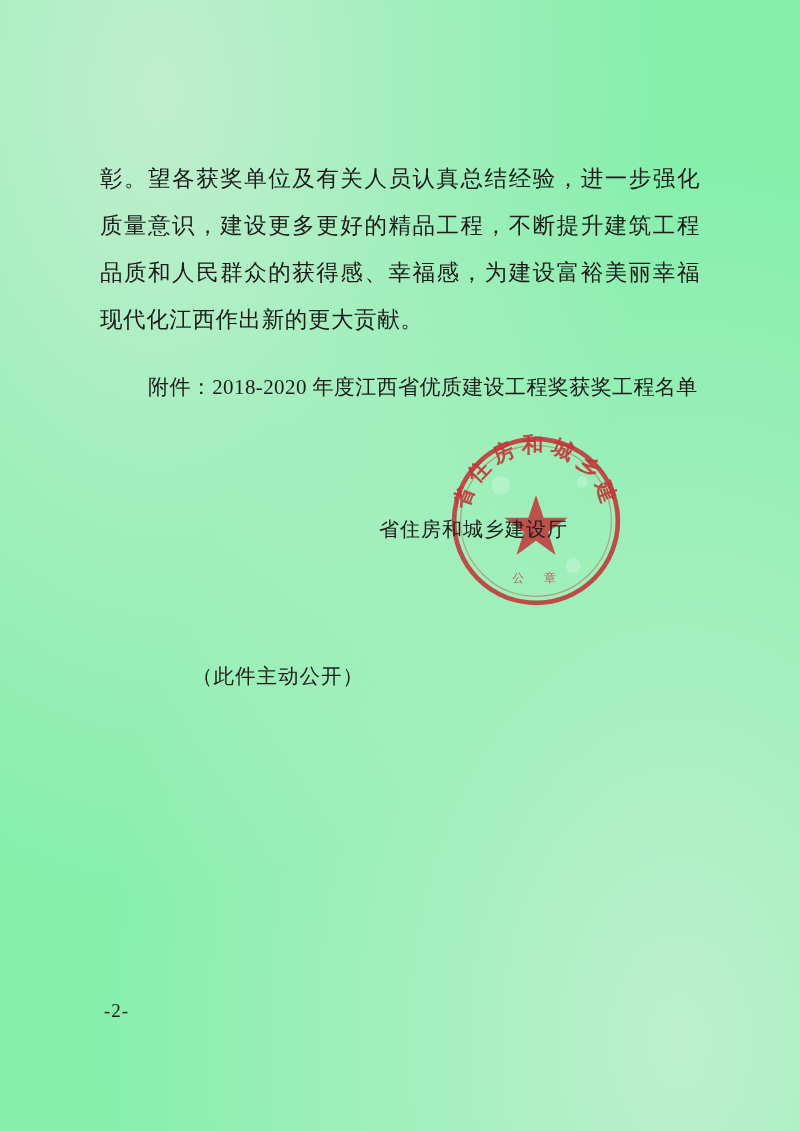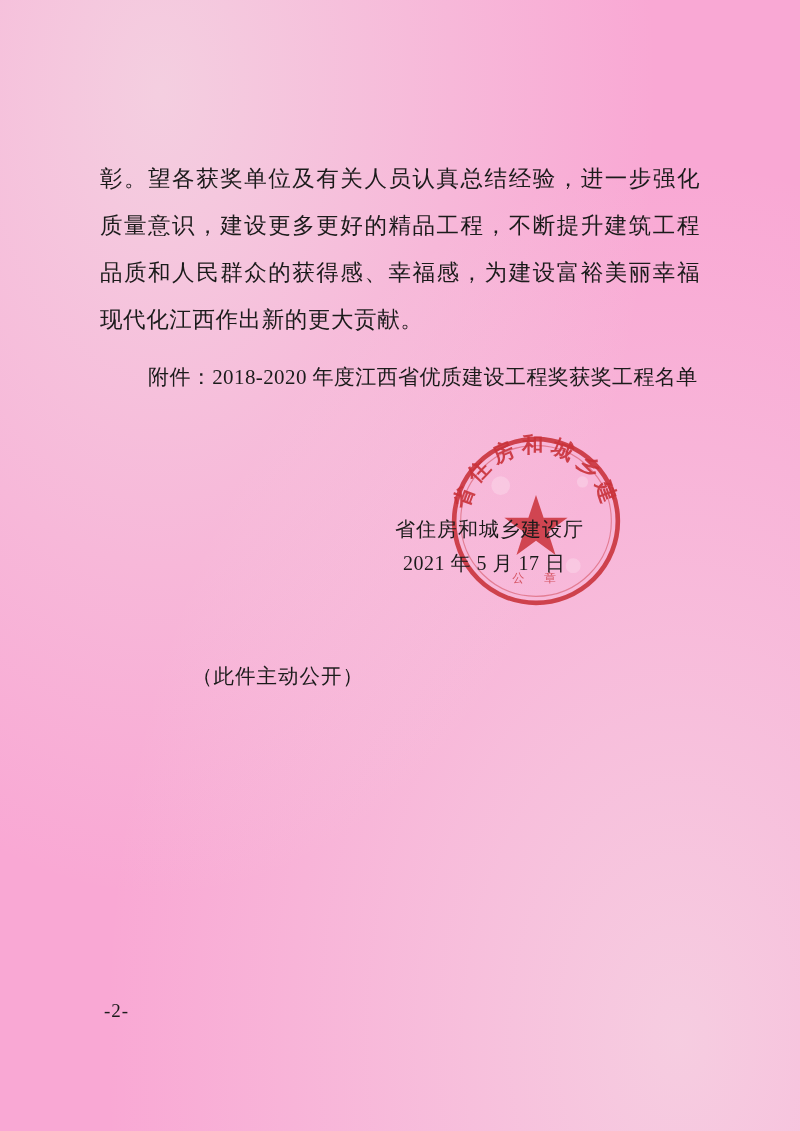--- a/index.html
+++ b/index.html
@@ -12,21 +12,21 @@
     background: #ffffff;
     font-family: "Liberation Serif", "DejaVu Serif", serif;
     color: #1a1a1a;
     overflow: hidden;
   }
   .page {
     position: relative;
     width: 800px;
     height: 1131px;
     box-sizing: border-box;
-    background: #f9a8d4;
+    background: #86efac;
   }
   
   .page::before {
     content: "";
     position: absolute;
     inset: 0;
     background:
       radial-gradient(ellipse at 20% 8%, rgba(240,238,234,0.55), rgba(255,255,255,0) 55%),
       radial-gradient(ellipse at 85% 92%, rgba(243,241,237,0.5), rgba(255,255,255,0) 60%);
     pointer-events: none;
@@ -39,31 +39,31 @@
     font-size: 22.5px;
     line-height: 47px;
     letter-spacing: 0.6px;
     text-align: justify;
     text-justify: inter-ideograph;
     color: #1b1b1b;
   }
   .attachment {
     position: absolute;
     left: 100px;
-    top: 336px;
+    top: 346px;
     width: 610px;
     font-size: 21px;
     line-height: 40px;
     letter-spacing: 0.4px;
     text-indent: 48px;
     color: #1b1b1b;
   }
   .signature {
     position: absolute;
-    right: 145px;
+    right: 161px;
     top: 512px;
     width: 260px;
     text-align: left;
     font-size: 20px;
     line-height: 34px;
     letter-spacing: 1px;
     color: #1b1b1b;
     z-index: 3;
   }
   .signature .line2 {
@@ -132,20 +132,19 @@
       <g opacity="0.25" fill="#ffffff">
         <circle cx="62" cy="62" r="10"></circle>
         <circle cx="140" cy="148" r="8"></circle>
         <circle cx="150" cy="58" r="6"></circle>
       </g>
     </svg>
   </div>
 
   <div class="signature">
     <div class="line1">省住房和城乡建设厅</div>
-    <div class="line2">2021 年 5 月 17 日</div>
   </div>
 
   <p class="public-note">（此件主动公开）</p>
 
   <div class="page-number">-2-</div>
 
 </div>
 
 </body></html>

